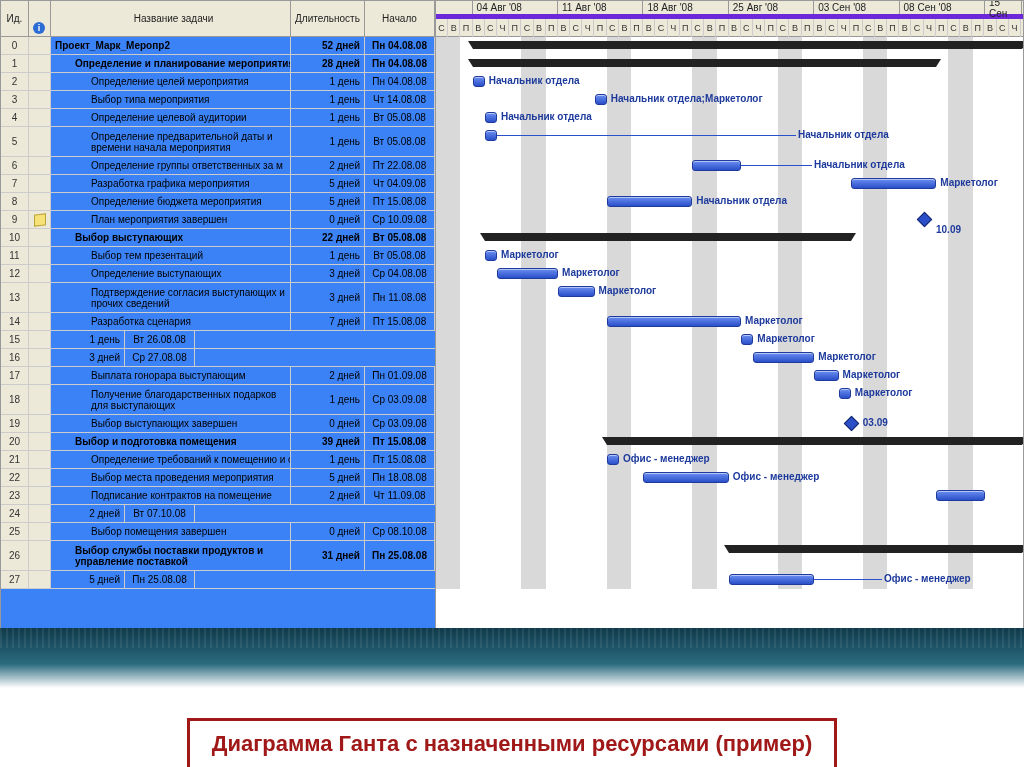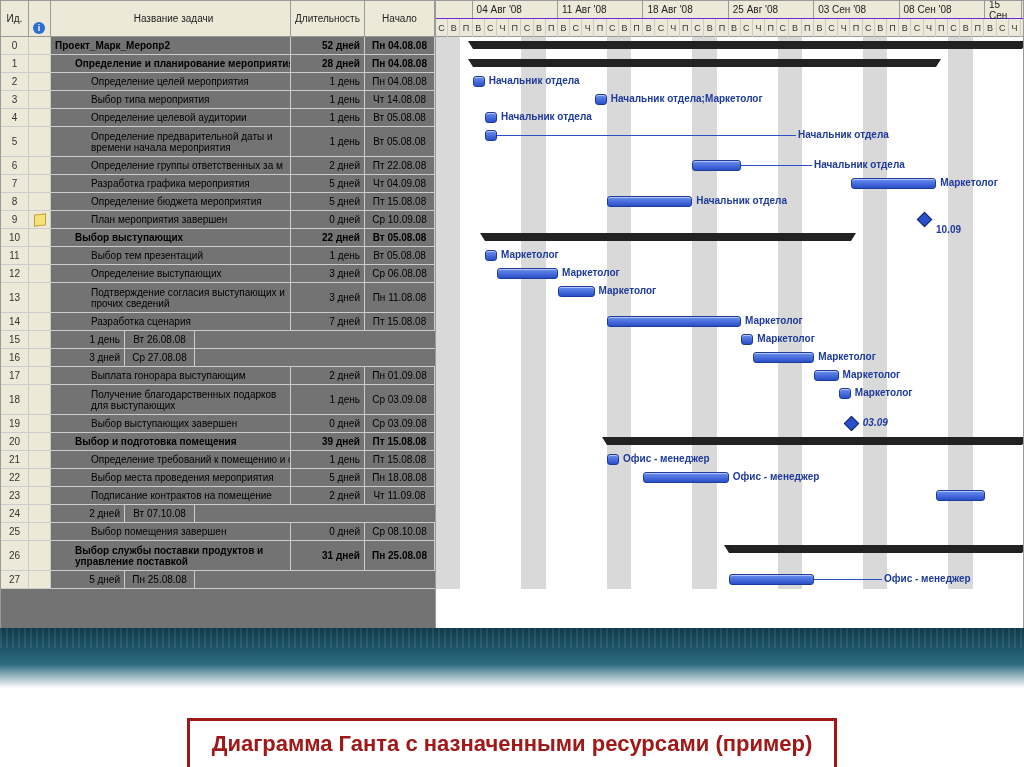--- a/index.html
+++ b/index.html
@@ -1,18 +1,18 @@
 <!DOCTYPE html>
 <html><head>
 <meta charset="utf-8">
 <style>
   * { box-sizing: border-box; margin: 0; padding: 0; }
   body { font-family: Tahoma, Arial, sans-serif; font-size: 10px; background: #fff; width: 1024px; }
   .app { display: flex; width: 1024px; height: 630px; border: 1px solid #999; background:#fff; }
-  .grid-pane { width: 435px; border-right: 1px solid #999; overflow: hidden; background:#737373;}
+  .grid-pane { width: 435px; border-right: 1px solid #999; overflow: hidden; background:#3b82f6;}
   .gantt-pane { flex: 1; position: relative; overflow: hidden; background:#fff;}
   .hdr { display: flex; height: 36px; border-bottom: 1px solid #999; background: #ece9d8; }
   .hdr .col { border-right: 1px solid #999; display:flex; align-items:center; justify-content:center; font-size:10px; color:#222; position:relative;}
   .col-id { width: 28px; }
   .col-i  { width: 22px; }
   .col-name { width: 240px; justify-content:flex-start; padding-left:6px;}
   .col-dur { width: 74px; }
   .col-start { width: 70px; }
   .info-icon { position:absolute; bottom:2px; left:4px; width:12px; height:12px; border-radius:50%; background:#2b6cd5; color:#fff; font-weight:bold; font-size:9px; display:flex; align-items:center; justify-content:center;}
   .rows { }
@@ -24,21 +24,21 @@
   .row .c-name { width:240px; }
   .row .c-dur  { width:74px; justify-content:flex-end; }
   .row .c-start{ width:70px; justify-content:center; }
   .bold { font-weight:bold; }
   .indent1 { padding-left: 24px !important; }
   .indent2 { padding-left: 40px !important; }
   .wrap { white-space: normal !important; line-height:11px; }
   .note-icon { width:12px; height:12px; background:#f7e27a; border:1px solid #b9a23a; transform: skewY(-6deg); }
   
   .g-hdr { height:36px; background:#ece9d8; border-bottom:1px solid #999; position:relative; }
-  .g-months { display:flex; height:18px; border-bottom:1px solid #6d28d9;}
+  .g-months { display:flex; height:18px; border-bottom:5px solid #6d28d9;}
   .g-month { border-right:1px solid #999; font-size:10px; display:flex; align-items:center; padding-left:4px; color:#222;}
   .g-days { display:flex; height:18px; }
   .g-day { width:12.2px; border-right:1px solid #ccc; font-size:9px; display:flex; align-items:center; justify-content:center; color:#333; position:relative;}
   .g-body { position:relative; }
   .g-bg { position:absolute; inset:0; }
   .wk { position:absolute; top:0; bottom:0; background:#d9d9d9; }
   .g-row { position:absolute; left:0; right:0; height:18px; }
   .g-row.tall { height:30px; }
   .bar { position:absolute; height:11px; top:3px; border-radius:3px; background: linear-gradient(#6a8ef0,#2a4fc9); border:1px solid #1d3a9c; box-shadow: inset 0 1px 0 rgba(255,255,255,.5);}
   .sum { position:absolute; height:8px; top:4px; background:#222; }
@@ -161,21 +161,21 @@
           <div class="c c-i"></div>
           <div class="c c-name indent2">Выбор тем презентаций</div>
           <div class="c c-dur">1 день</div>
           <div class="c c-start">Вт 05.08.08</div>
         </div>
         <div class="row">
           <div class="c c-id">12</div>
           <div class="c c-i"></div>
           <div class="c c-name indent2">Определение выступающих</div>
           <div class="c c-dur">3 дней</div>
-          <div class="c c-start">Ср 06.08.08</div>
+          <div class="c c-start">Ср 04.08.08</div>
         </div>
         <div class="row tall">
           <div class="c c-id">13</div>
           <div class="c c-i"></div>
           <div class="c c-name indent2 wrap">Подтверждение согласия выступающих и прочих сведений</div>
           <div class="c c-dur">3 дней</div>
           <div class="c c-start">Пн 11.08.08</div>
         </div>
         <div class="row">
           <div class="c c-id">14</div>
@@ -422,21 +422,21 @@
           <div class="lbl" style="left: 382.2px;">Маркетолог</div>
         </div>
         <div class="g-row" style="top: 330px; height: 18px;">
           <div class="bar" style="left: 378.2px; width: 24.4px;"></div>
           <div class="lbl" style="left: 406.6px;">Маркетолог</div>
         </div>
         <div class="g-row tall" style="top: 348px; height: 30px;">
           <div class="bar" style="left: 402.6px; width: 12.2px;"></div>
           <div class="lbl" style="left: 418.8px;">Маркетолог</div>
         </div>
-        <div class="g-row" style="top: 378px; height: 18px; font-style: italic;">
+        <div class="g-row" style="top: 378px; height: 18px;">
           <div class="ms" style="left: 409.8px;"></div>
           <div class="lbl" style="left: 426.8px;">03.09</div>
         </div>
         <div class="g-row" style="top: 396px; height: 18px;">
           <div class="sum" style="left: 170.8px; width: 414.8px;"></div>
         </div>
         <div class="g-row" style="top: 414px; height: 18px;">
           <div class="bar" style="left: 170.8px; width: 12.2px;"></div>
           <div class="lbl" style="left: 187px;">Офис - менеджер</div>
         </div>

